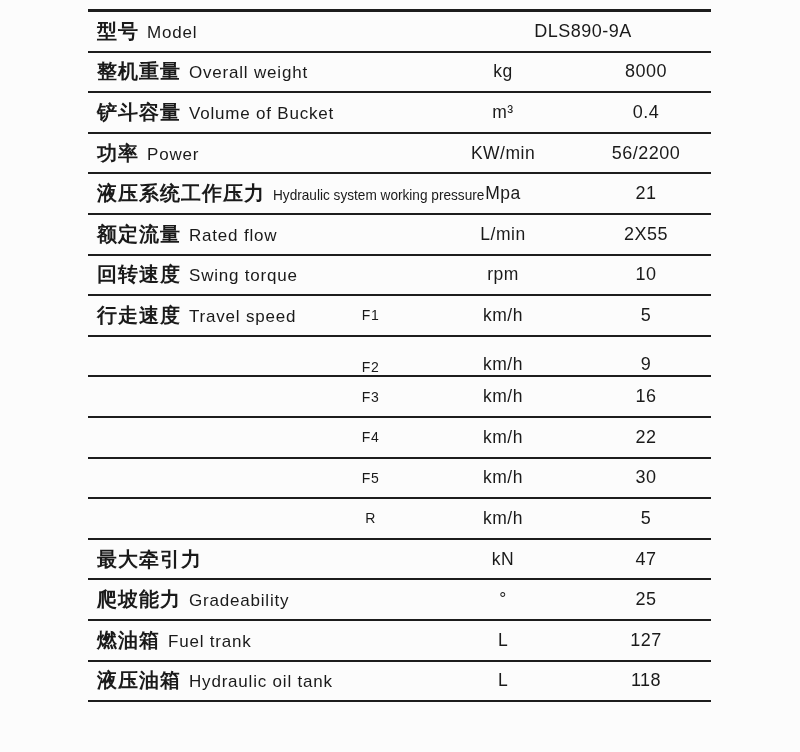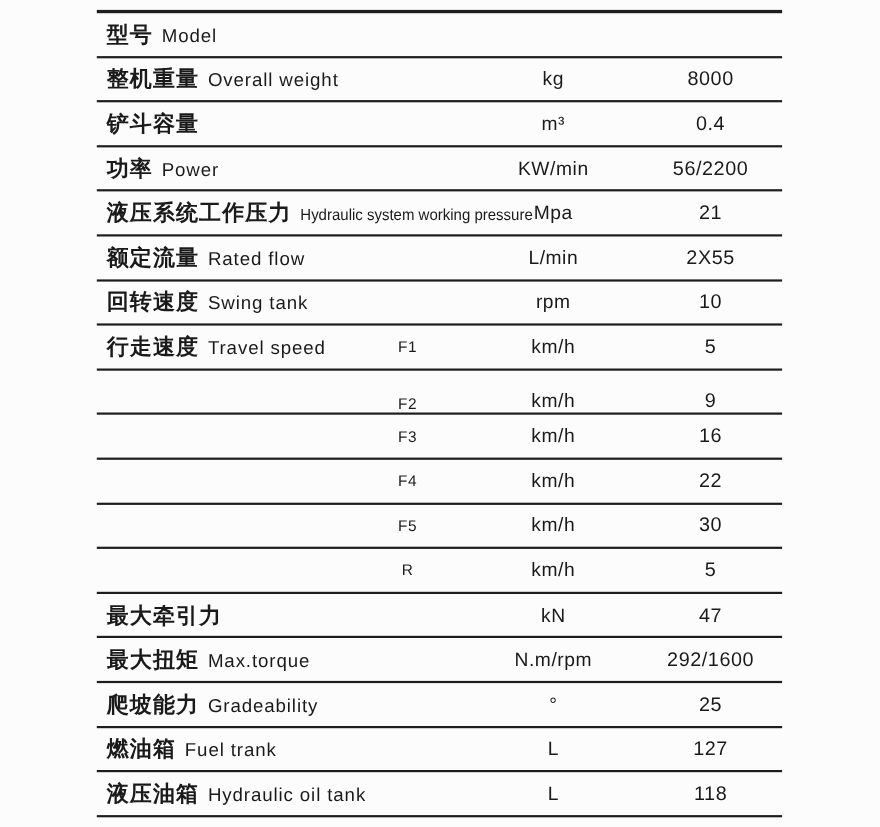--- a/index.html
+++ b/index.html
@@ -81,33 +81,35 @@
 
 <div class="spec-table" style="border-top-color: rgb(29, 29, 29);">
   <div id="spec-table-body">
       <div class="row model-row" style="border-bottom-color: rgb(29, 29, 29);">
     <div class="cell label">
       <span class="zh">型号</span>
       <span class="en">Model</span>
     </div>
     <div class="cell gear"></div>
 
+    <div class="cell value">DLS890-9A</div>
   </div>
       <div class="row" style="border-bottom-color: rgb(29, 29, 29);">
     <div class="cell label">
       <span class="zh">整机重量</span>
       <span class="en">Overall weight</span>
     </div>
     <div class="cell gear"></div>
     <div class="cell unit">kg</div>
     <div class="cell value">8000</div>
   </div>
       <div class="row" style="border-bottom-color: rgb(29, 29, 29);">
     <div class="cell label">
       <span class="zh">铲斗容量</span>
+      <span class="en">Volume of Bucket</span>
     </div>
     <div class="cell gear"></div>
     <div class="cell unit">m³</div>
     <div class="cell value">0.4</div>
   </div>
       <div class="row" style="border-bottom-color: rgb(29, 29, 29);">
     <div class="cell label">
       <span class="zh">功率</span>
       <span class="en">Power</span>
     </div>
@@ -129,21 +131,21 @@
       <span class="zh">额定流量</span>
       <span class="en">Rated flow</span>
     </div>
     <div class="cell gear"></div>
     <div class="cell unit">L/min</div>
     <div class="cell value">2X55</div>
   </div>
       <div class="row" style="border-bottom-color: rgb(29, 29, 29);">
     <div class="cell label">
       <span class="zh">回转速度</span>
-      <span class="en">Swing tank</span>
+      <span class="en">Swing torque</span>
     </div>
     <div class="cell gear"></div>
     <div class="cell unit">rpm</div>
     <div class="cell value">10</div>
   </div>
       <div class="row" style="border-bottom-color: rgb(29, 29, 29);">
     <div class="cell label">
       <span class="zh">行走速度</span>
       <span class="en">Travel speed</span>
     </div>
@@ -196,29 +198,20 @@
     <div class="cell unit">km/h</div>
     <div class="cell value">5</div>
   </div>
       <div class="row" style="border-bottom-color: rgb(29, 29, 29);">
     <div class="cell label">
       <span class="zh">最大牵引力</span>
     </div>
     <div class="cell gear"></div>
     <div class="cell unit">kN</div>
     <div class="cell value">47</div>
-  </div>
-      <div class="row" style="border-bottom-color: rgb(29, 29, 29);">
-    <div class="cell label">
-      <span class="zh">最大扭矩</span>
-      <span class="en">Max.torque</span>
-    </div>
-    <div class="cell gear"></div>
-    <div class="cell unit">N.m/rpm</div>
-    <div class="cell value">292/1600</div>
   </div>
       <div class="row" style="border-bottom-color: rgb(29, 29, 29);">
     <div class="cell label">
       <span class="zh">爬坡能力</span>
       <span class="en">Gradeability</span>
     </div>
     <div class="cell gear"></div>
     <div class="cell unit">°</div>
     <div class="cell value">25</div>
   </div>

